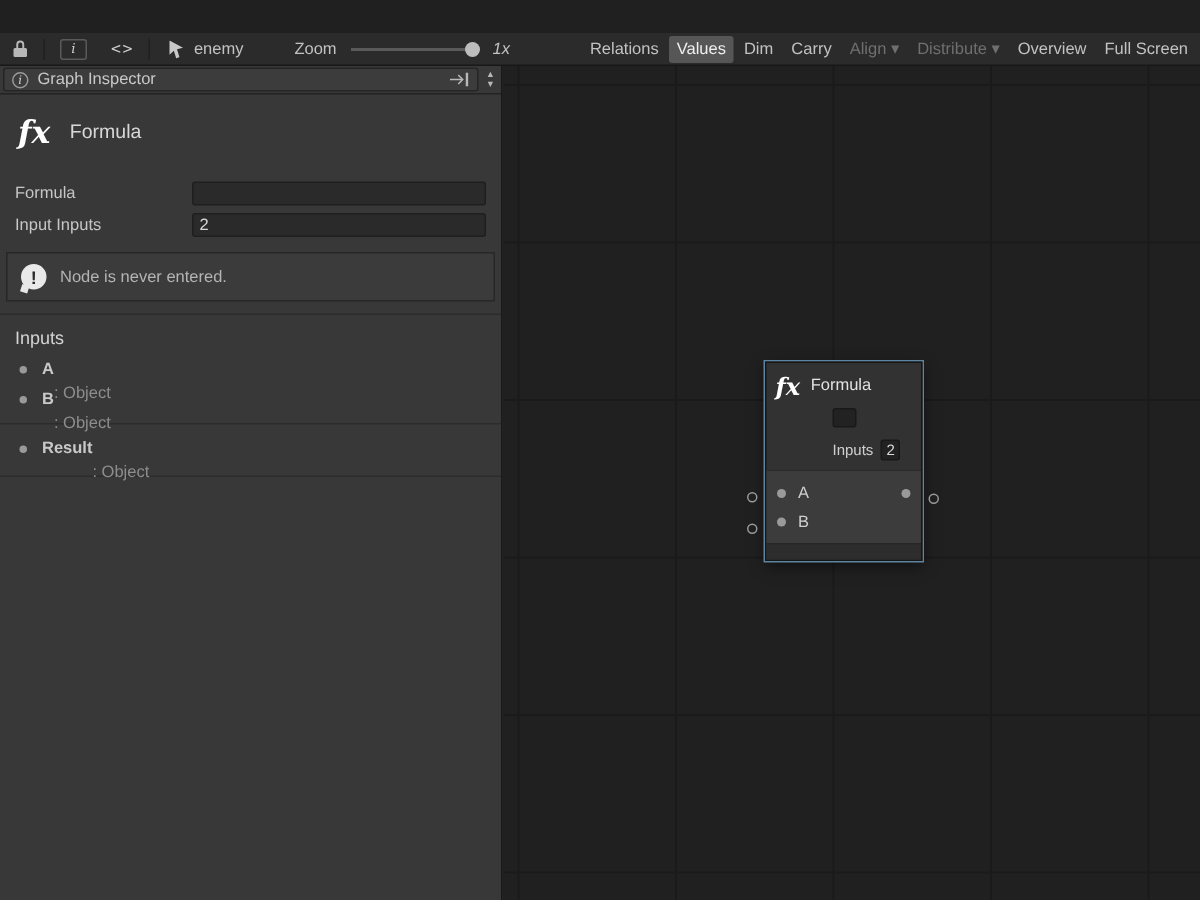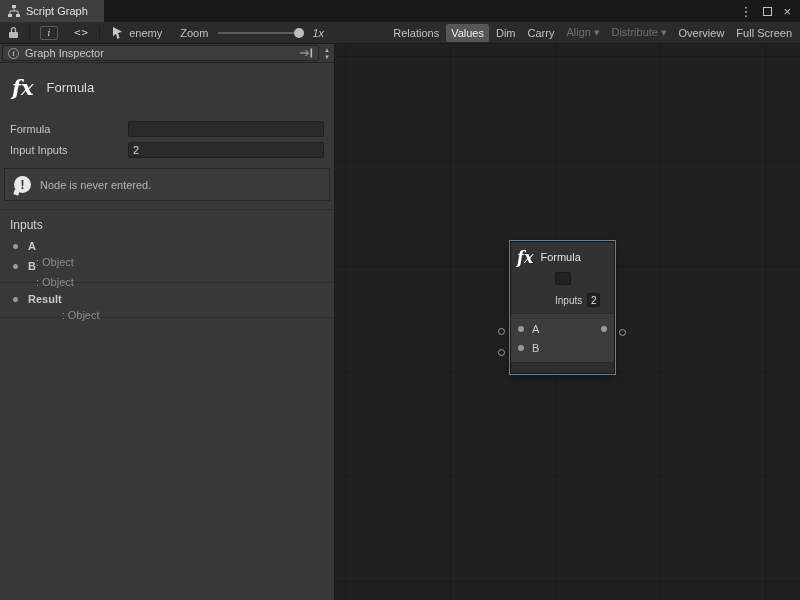--- a/index.html
+++ b/index.html
@@ -18,21 +18,21 @@
   
   .toolbar { position:absolute; left:0; top:22px; width:800px; height:22px; background:#2b2b2b;
     border-bottom:1px solid #181818; display:flex; align-items:center; color:#c2c2c2; }
   .tb-divider { width:1px; height:14px; background:#1f1f1f; margin-left:10px; }
   .lock { margin-left:8px; display:flex; }
   .info-btn { margin-left:10px; width:18px; height:14px; border:1px solid #5a5a5a; border-radius:2px;
     display:flex; align-items:center; justify-content:center; font-size:9px; font-style:italic;
     font-family:"DejaVu Serif",serif; color:#cfcfcf; }
   .code-btn { margin-left:16px; font-family:"DejaVu Sans Mono",monospace; font-size:11px; color:#cfcfcf; letter-spacing:1px; }
   .crumb { margin-left:12px; display:flex; align-items:center; gap:6px;justify-content:flex-end; }
-  .zoom-label { margin-left:18px; }
+  .zoom-label { margin-left:34px; }
   .zoom-slider { position:relative; margin-left:10px; width:86px; height:12px; display:inline-block; }
   .zoom-track { position:absolute; left:0; top:5px; width:86px; height:2px; background:#5a5a5a; }
   .zoom-handle { position:absolute; left:76px; top:1px; width:10px; height:10px; border-radius:50%; background:#bdbdbd; }
   .zoom-value { margin-left:8px;font-style:italic; }
   .tb-buttons { margin-left:auto; display:flex; align-items:center; gap:2px; padding-right:3px; }
   .tbtn { background:none; border:none; color:#c2c2c2; font:inherit; padding:3px 5px; border-radius:2px; cursor:default; white-space:nowrap; }
   .tbtn.active { background:#565656; color:#efefef; }
   .tbtn.disabled { color:#6f6f6f; }
 
   
@@ -98,36 +98,20 @@
   .nport-out { margin-left:auto; }
   .node-footer { height:11px; background:#2d2d2d; border-top:1px solid #262626; }
 
   .socket { position:absolute; width:7px; height:7px; border:1px solid #9a9a9a; border-radius:50%; background:transparent; }
 </style>
 </head>
 <body>
 
 <div class="app">
 
-  <header class="tabbar">
-    <div class="tab">
-      <svg width="12" height="12" viewBox="0 0 12 12">
-        <rect x="4" y="0" width="4" height="3" fill="#c8c8c8"></rect>
-        <path d="M6 3v3 M2 9V6h8v3" stroke="#c8c8c8" fill="none"></path>
-        <rect x="0" y="9" width="4" height="3" fill="#c8c8c8"></rect>
-        <rect x="8" y="9" width="4" height="3" fill="#c8c8c8"></rect>
-      </svg>
-      <span>Script Graph</span>
-    </div>
-    <div class="win-controls">
-      <span class="kebab">⋮</span>
-      <span class="maxbox"></span>
-      <span class="closex">×</span>
-    </div>
-  </header>
 
   <div class="toolbar">
     <span class="lock">
       <svg width="11" height="13" viewBox="0 0 11 13">
         <path d="M3.5 6V3.7a2 2 0 0 1 4 0V6" stroke="#b8b8b8" stroke-width="1.3" fill="none"></path>
         <rect x="1" y="6" width="9" height="6" rx="1" fill="#b8b8b8"></rect>
       </svg>
     </span>
     <span class="tb-divider"></span>
     <span class="info-btn">i</span>

